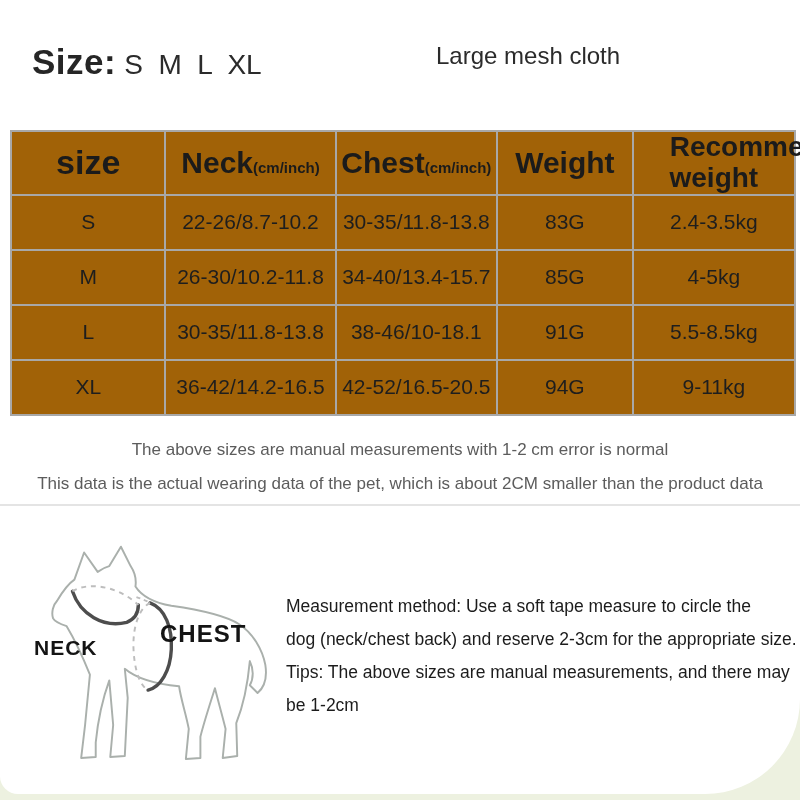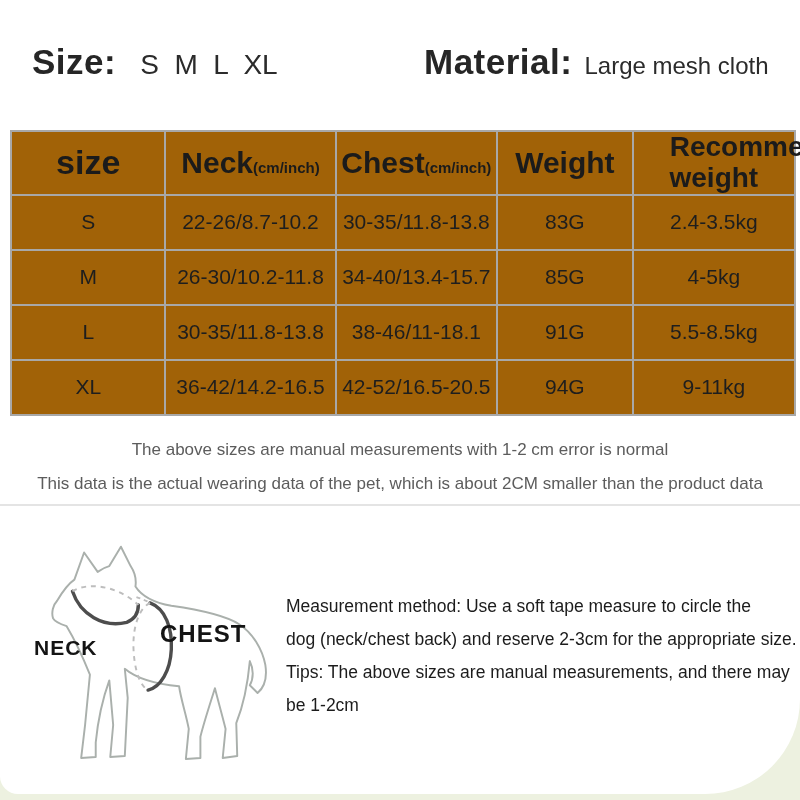--- a/index.html
+++ b/index.html
@@ -14,21 +14,21 @@
   .card {
     position:absolute; left:0; top:0; width:800px; height:794px;
     background:#ffffff;
     border-bottom-right-radius:95px;
     border-bottom-left-radius:18px;
   }
   
   .hdr-left { position:absolute; left:32px; top:42px; display:flex; align-items:baseline; }
   .hdr-right { position:absolute; left:424px; top:42px; display:flex; align-items:baseline; }
   .hdr-label { font-size:35px; font-weight:700; color:#262626; letter-spacing:0.5px; }
-  .size-vals { font-size:28px; font-weight:500; margin-left:24px; white-space:pre; color:#2b2b2b; }
+  .size-vals { font-size:28px; font-weight:500; margin-left:8px; white-space:pre; color:#2b2b2b; }
   .mat-val   { font-size:24px; font-weight:500; margin-left:12px; color:#2b2b2b; }
   
   table.size-table {
     position:absolute; left:10px; top:130px; width:786px;
     border-collapse:collapse; table-layout:fixed; background:#fff;
   }
   .size-table th, .size-table td {
     border:2px solid #a8a8a8; text-align:center; vertical-align:middle;
     background:#a16207; padding:0 2px;
   }
@@ -62,21 +62,20 @@
 </head>
 <body>
 
 <div class="card">
 
   <div class="hdr-left">
     <span class="hdr-label">Size:</span>
     <span class="size-vals">S  M  L  XL</span>
   </div>
   <div class="hdr-right">
-    <span class="hdr-label">Material:</span>
     <span class="mat-val">Large mesh cloth</span>
   </div>
 
   <table class="size-table">
     <colgroup>
       <col class="c0">
         <col class="c1">
         <col class="c2">
         <col class="c3">
         <col class="c4">
@@ -111,21 +110,21 @@
       <tr>
         <td>M</td>
         <td>26-30/10.2-11.8</td>
         <td>34-40/13.4-15.7</td>
         <td>85G</td>
         <td>4-5kg</td>
       </tr>
       <tr>
         <td>L</td>
         <td>30-35/11.8-13.8</td>
-        <td>38-46/11-18.1</td>
+        <td>38-46/10-18.1</td>
         <td>91G</td>
         <td>5.5-8.5kg</td>
       </tr>
       <tr>
         <td>XL</td>
         <td>36-42/14.2-16.5</td>
         <td>42-52/16.5-20.5</td>
         <td>94G</td>
         <td>9-11kg</td>
       </tr>

